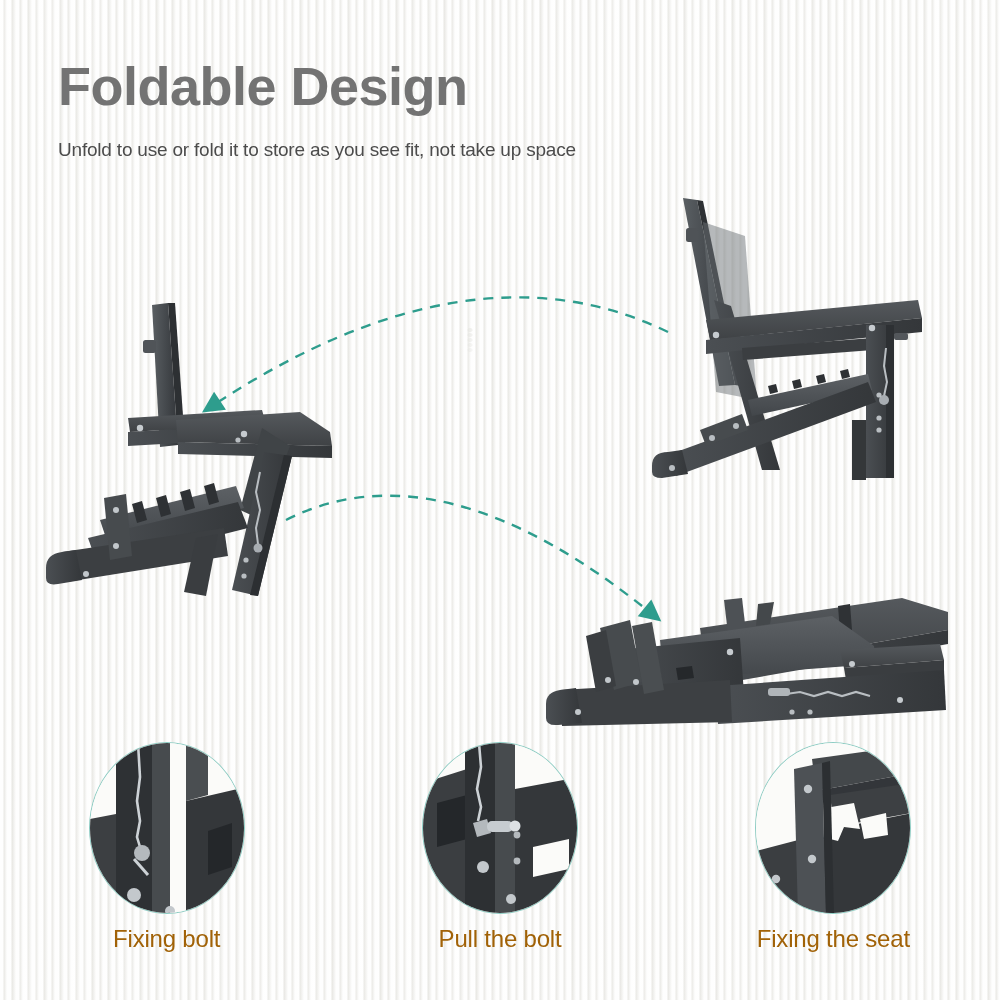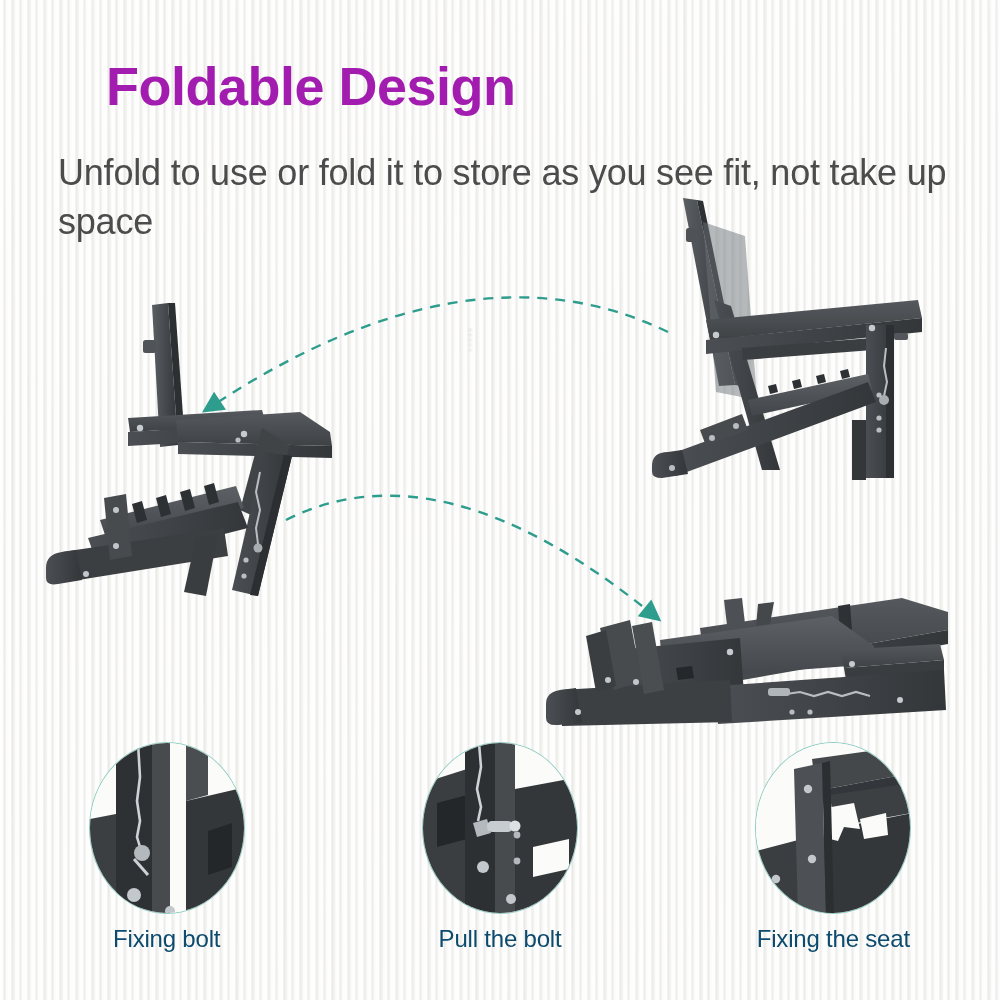--- a/index.html
+++ b/index.html
@@ -36,25 +36,25 @@
       radial-gradient(ellipse 210px 165px at 470px 335px, rgba(226,226,221,0.5) 0 2px, transparent 3px),
       radial-gradient(ellipse 160px 125px at 470px 340px, rgba(226,226,221,0.45) 0 2px, transparent 3px),
       radial-gradient(ellipse 112px  88px at 470px 345px, rgba(226,226,221,0.4) 0 2px, transparent 3px),
       radial-gradient(ellipse  70px  56px at 470px 350px, rgba(226,226,221,0.35) 0 2px, transparent 3px);
     opacity:.85;
   }
 
   
   #header{ position:absolute; left:58px; top:58px; width:900px; }
   #title{
-    font-size:54px; font-weight:bold; color:#a21caf;
-    letter-spacing:-0.5px; line-height:1.05;margin-left:48px;
+    font-size:54px; font-weight:bold; color:#737373;
+    letter-spacing:-0.5px; line-height:1.05;
   }
   #subtitle{
-    margin-top:33px; font-size:36px; color:#4c4c4c;
+    margin-top:22px; font-size:19px; color:#4c4c4c;
     font-weight:300; line-height:1.38; max-width:895px;
     letter-spacing:-0.2px;
   }
 
   
   #stage{ position:absolute; left:0; top:0; width:1000px; height:1000px; }
   #stage svg{ display:block; width:1000px; height:1000px; }
 
   
   #details{
@@ -63,21 +63,21 @@
   }
   .detail-cell{ flex:1 1 0; position:relative; }
   .detail-circle{
     position:absolute; top:0; left:50%; transform:translateX(-50%);
     width:156px; height:172px; border-radius:50%;
     border:1.6px solid #8fcdc4; overflow:hidden; background:#fafaf8;
   }
   .detail-circle svg{ display:block; width:156px; height:172px; }
   .detail-caption{
     position:absolute; top:183px; left:0; width:100%;
-    text-align:center; font-size:24px; color:#0c4a6e; font-weight:400;
+    text-align:center; font-size:24px; color:#a16207; font-weight:400;
     letter-spacing:-0.2px;
   }
 </style>
 </head>
 <body>
 
 <div id="bg-texture"></div>
 <div id="bg-rings"></div>
 
 <div id="header">

